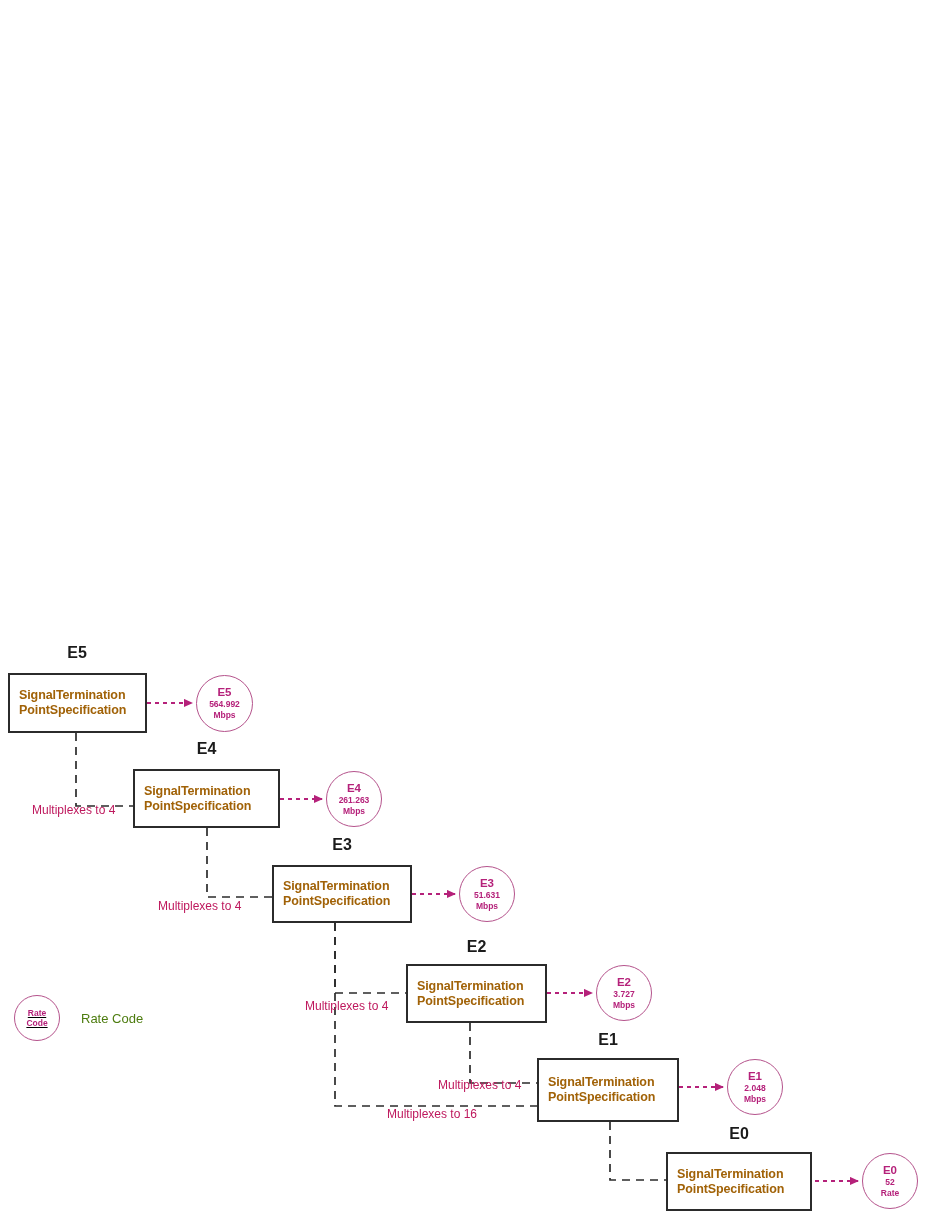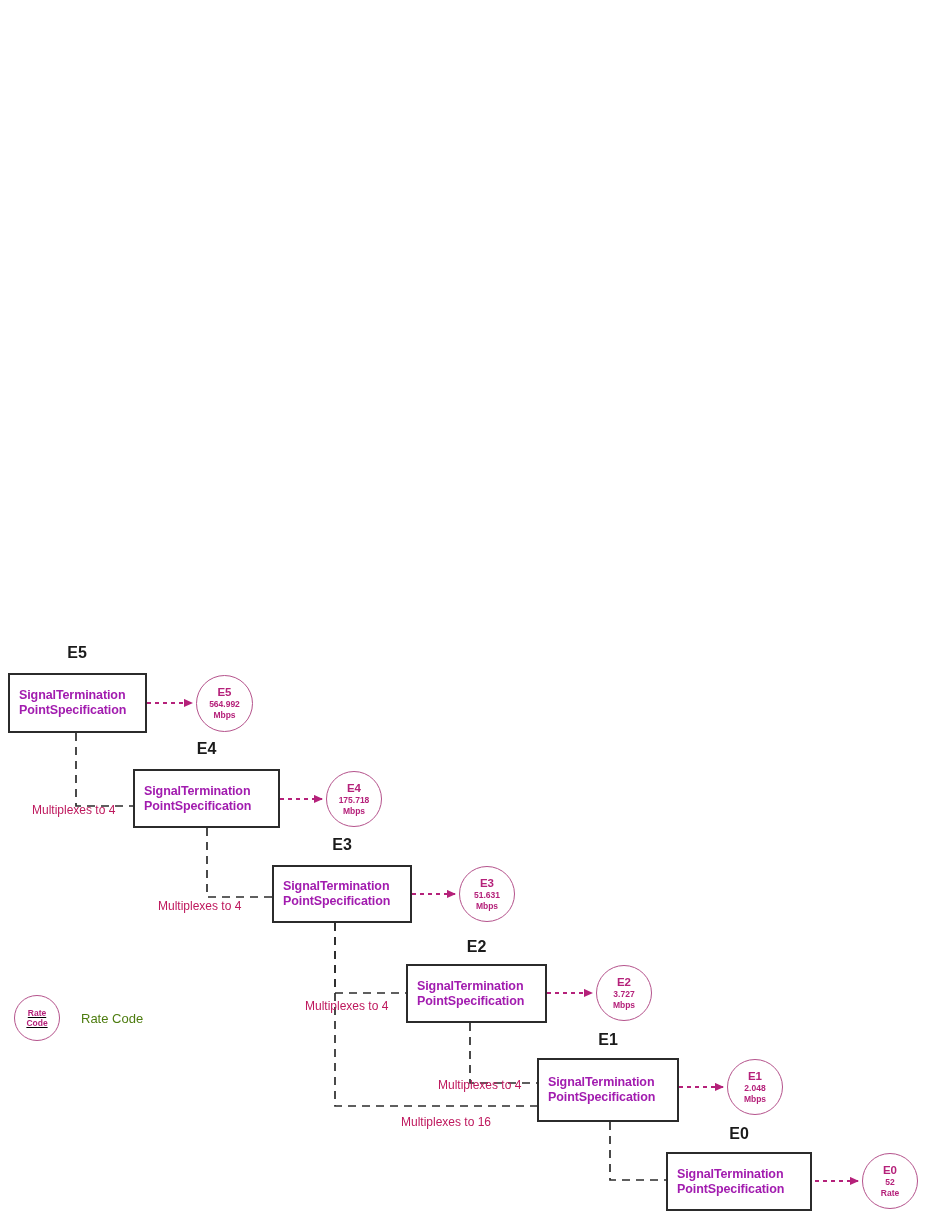--- a/index.html
+++ b/index.html
@@ -35,21 +35,21 @@
     flex-direction: column;
     align-items: flex-start;
     justify-content: center;
     padding-left: 9px;
     z-index: 3;
   }
   .node-box .ln {
     font-family: "Liberation Sans", sans-serif;
     font-size: 12.5px;
     font-weight: bold;
-    color: #a21caf;
+    color: #a16207;
     line-height: 15px;
     white-space: nowrap;
     letter-spacing: -0.1px;
   }
   
   .node-title {
     position: absolute;
     font-family: "Liberation Sans", sans-serif;
     font-size: 16px;
     font-weight: bold;
@@ -175,21 +175,21 @@
     <span class="rc-unit">Mbps</span>
   </div>
 
   <div class="node-title" style="left:133px; top:740px; width:147px;">E4</div>
   <div class="node-box" style="left:133px; top:769px; width:147px; height:59px;">
     <div class="ln">SignalTermination</div>
     <div class="ln">PointSpecification</div>
   </div>
   <div class="rate-circle" style="left:326px; top:771px; width:56px; height:56px;">
     <span class="rc-code">E4</span>
-    <span class="rc-val">175.718</span>
+    <span class="rc-val">261.263</span>
     <span class="rc-unit">Mbps</span>
   </div>
 
   <div class="node-title" style="left:272px; top:836px; width:140px;">E3</div>
   <div class="node-box" style="left:272px; top:865px; width:140px; height:58px;">
     <div class="ln">SignalTermination</div>
     <div class="ln">PointSpecification</div>
   </div>
   <div class="rate-circle" style="left:459px; top:866px; width:56px; height:56px;">
     <span class="rc-code">E3</span>
@@ -227,21 +227,21 @@
   <div class="rate-circle" style="left:862px; top:1153px; width:56px; height:56px;">
     <span class="rc-code">E0</span>
     <span class="rc-val">52</span>
     <span class="rc-unit">Rate</span>
   </div>
 
   <div class="edge-label" style="left:32px; top:803px;">Multiplexes to 4</div>
   <div class="edge-label" style="left:158px; top:899px;">Multiplexes to 4</div>
   <div class="edge-label" style="left:305px; top:999px;">Multiplexes to 4</div>
   <div class="edge-label" style="left:438px; top:1078px;">Multiplexes to 4</div>
-  <div class="edge-label" style="left:401px; top:1107px;margin-top:8px;">Multiplexes to 16</div>
+  <div class="edge-label" style="left:387px; top:1107px;">Multiplexes to 16</div>
 
   <div id="legend" style="left:14px; top:995px;">
     <div class="legend-circle">
       <span>Rate</span>
       <span>Code</span>
     </div>
     <div class="legend-text">Rate Code</div>
   </div>
 
 </div>

